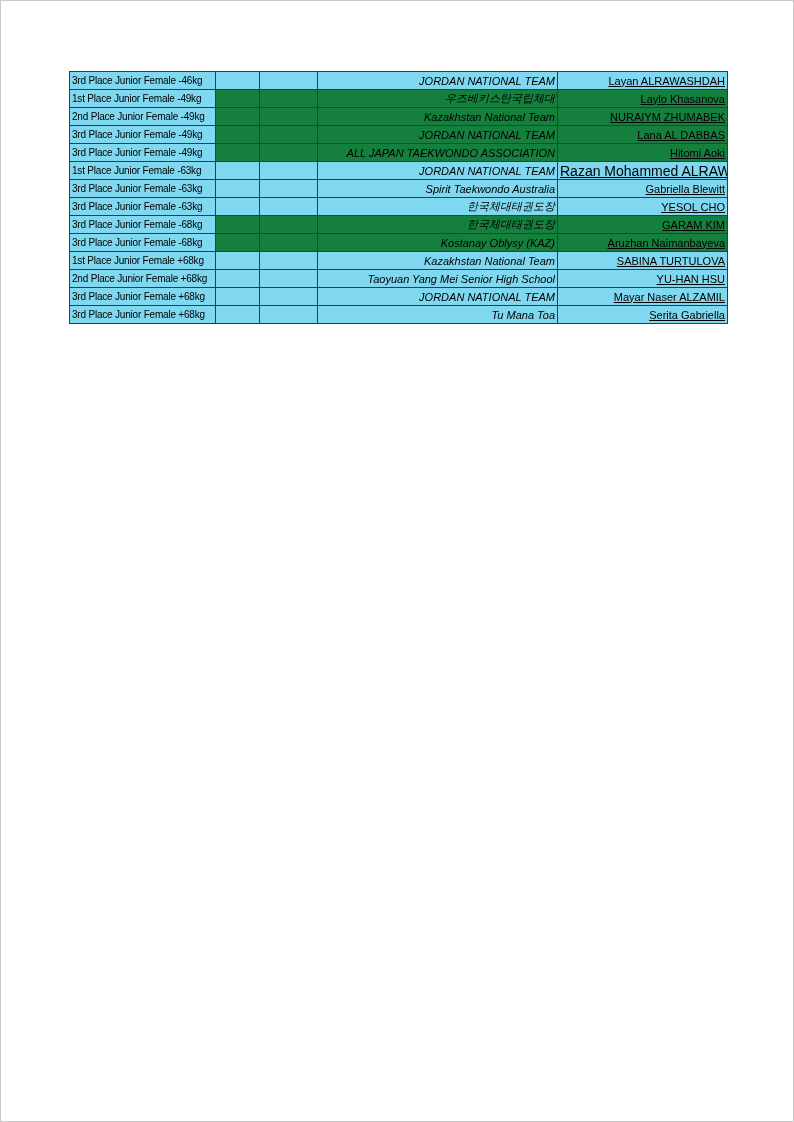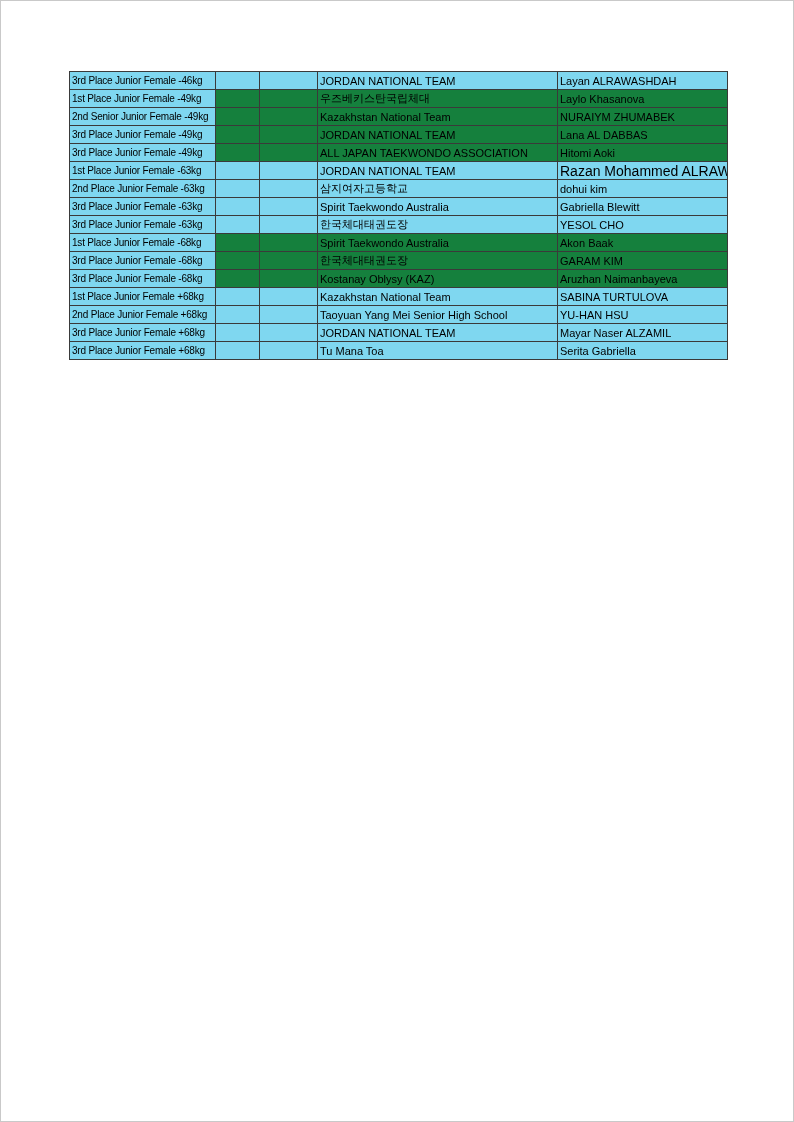--- a/index.html
+++ b/index.html
@@ -46,26 +46,28 @@
   col.c-team   { width: 240px; }
   col.c-name   { width: 170px; }
 
   td.place {
     text-align: left;
     font-size: 10px;
     letter-spacing: -0.2px;
   }
   td.blank { }
   td.team {
-    text-align: left;
+    text-align: right;
     font-size: 11px;
+    font-style: italic;
   }
   td.name {
-    text-align: left;
+    text-align: right;
     font-size: 11px;
+    text-decoration: underline;
   }
   tr.hl td { background: #7fd7f0; }
   tr.pl td { background: #15803d; }
   td.shaded { background: #7fd7f0 !important; }
   td.small { font-size: 14px; }
 </style>
 </head>
 <body>
 
 <div class="page">
@@ -86,21 +88,21 @@
           <td class="name">Layan  ALRAWASHDAH</td>
         </tr>
         <tr class="pl">
           <td class="place shaded">1st Place Junior Female -49kg</td>
           <td class="blank"></td>
           <td class="blank"></td>
           <td class="team">우즈베키스탄국립체대</td>
           <td class="name">Laylo Khasanova</td>
         </tr>
         <tr class="pl">
-          <td class="place shaded">2nd Senior Junior Female -49kg</td>
+          <td class="place shaded">2nd Place Junior Female -49kg</td>
           <td class="blank"></td>
           <td class="blank"></td>
           <td class="team">Kazakhstan National Team</td>
           <td class="name">NURAIYM ZHUMABEK</td>
         </tr>
         <tr class="pl">
           <td class="place shaded">3rd Place Junior Female -49kg</td>
           <td class="blank"></td>
           <td class="blank"></td>
           <td class="team">JORDAN NATIONAL TEAM</td>
@@ -114,46 +116,32 @@
           <td class="name">Hitomi  Aoki</td>
         </tr>
         <tr class="hl">
           <td class="place shaded">1st Place Junior Female -63kg</td>
           <td class="blank"></td>
           <td class="blank"></td>
           <td class="team">JORDAN NATIONAL TEAM</td>
           <td class="name small">Razan Mohammed  ALRAWASHDEH</td>
         </tr>
         <tr class="hl">
-          <td class="place shaded">2nd Place Junior Female -63kg</td>
-          <td class="blank"></td>
-          <td class="blank"></td>
-          <td class="team">삼지여자고등학교</td>
-          <td class="name">dohui kim</td>
-        </tr>
-        <tr class="hl">
           <td class="place shaded">3rd Place Junior Female -63kg</td>
           <td class="blank"></td>
           <td class="blank"></td>
           <td class="team">Spirit Taekwondo Australia</td>
           <td class="name">Gabriella Blewitt</td>
         </tr>
         <tr class="hl">
           <td class="place shaded">3rd Place Junior Female -63kg</td>
           <td class="blank"></td>
           <td class="blank"></td>
           <td class="team">한국체대태권도장</td>
           <td class="name">YESOL CHO</td>
-        </tr>
-        <tr class="pl">
-          <td class="place shaded">1st Place Junior Female -68kg</td>
-          <td class="blank"></td>
-          <td class="blank"></td>
-          <td class="team">Spirit Taekwondo Australia</td>
-          <td class="name">Akon Baak</td>
         </tr>
         <tr class="pl">
           <td class="place shaded">3rd Place Junior Female -68kg</td>
           <td class="blank"></td>
           <td class="blank"></td>
           <td class="team">한국체대태권도장</td>
           <td class="name">GARAM KIM</td>
         </tr>
         <tr class="pl">
           <td class="place shaded">3rd Place Junior Female -68kg</td>

